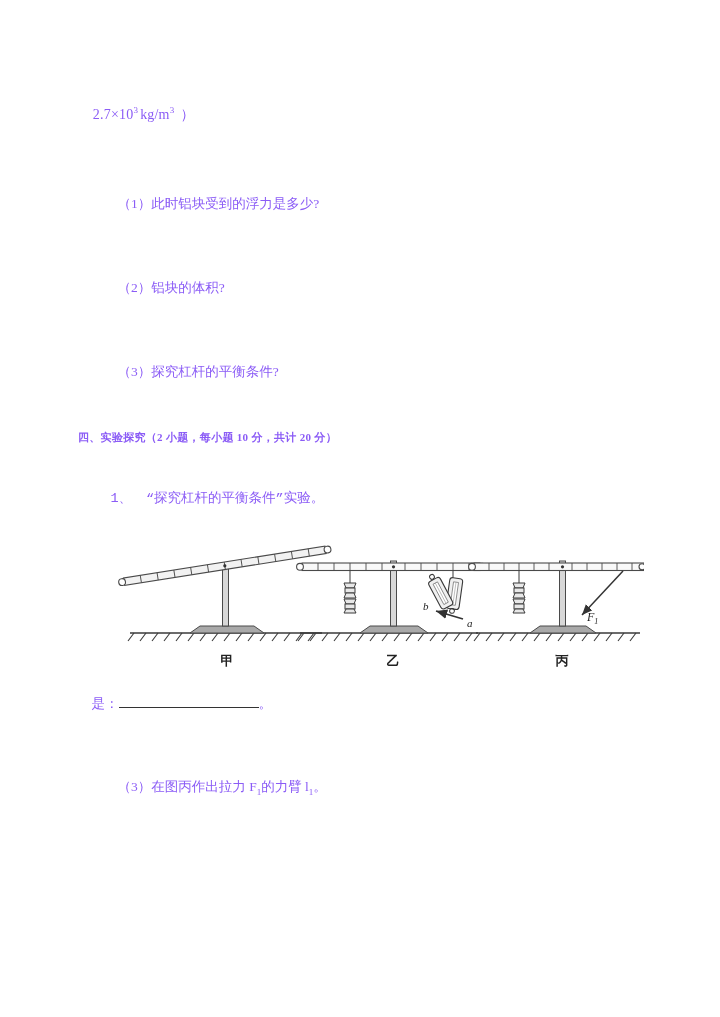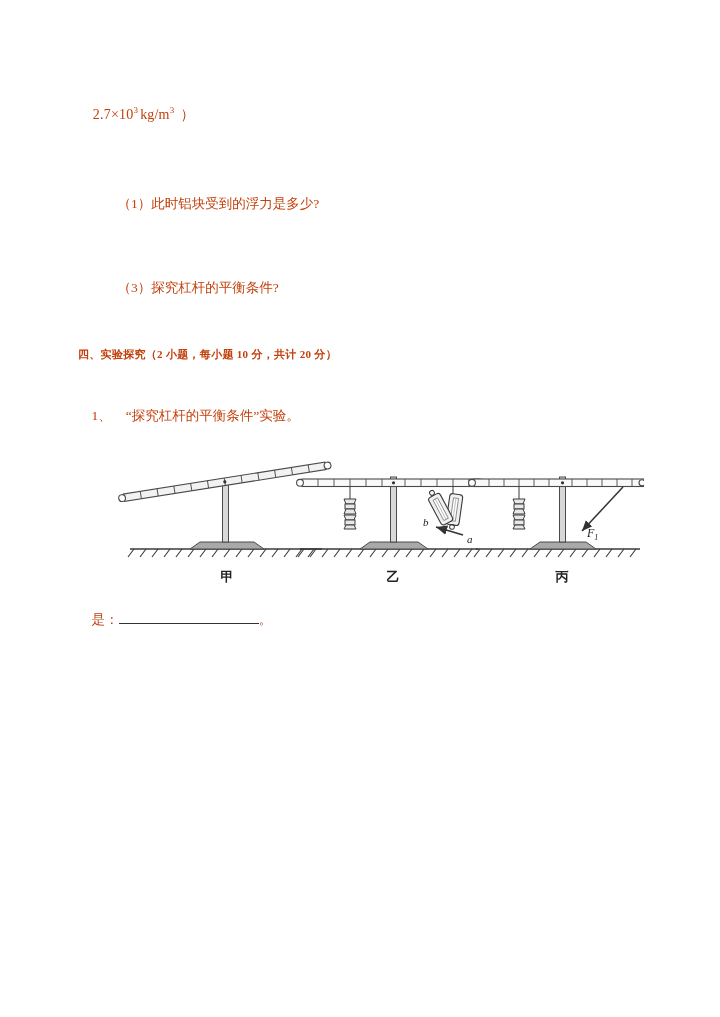--- a/index.html
+++ b/index.html
@@ -25,21 +25,21 @@
     position: absolute;
     left: 78px;
     top: 82px;
     width: 566px;
   }
 
   
   .line {
     font-size: 13.5px;
     line-height: 1.55;
-    color: #c2410c;
+    color: #8b5cf6;
     white-space: pre-wrap;
   }
   .formula-line {
     font-size: 14px;
     margin-bottom: 26px;
     letter-spacing: .2px;
   }
   .sub-q {
     margin-left: 26px;
     margin-bottom: 21px;
@@ -47,20 +47,21 @@
   }
   .section-head {
     font-weight: bold;
     font-size: 11px;
     margin-bottom: 22px;
     letter-spacing: .3px;
   }
   .q-head {
     font-size: 13.5px;
     margin-bottom: 10px;
+    font-family: Liberation Mono, monospace;
   }
   .blank {
     display: inline-block;
     border-bottom: 1px solid #333;
     vertical-align: baseline;
   }
   .blank-md { width: 74px; }
   .blank-lg { width: 140px; }
   sup { font-size: 9px; vertical-align: super; }
   sub { font-size: 9px; vertical-align: sub; }
@@ -77,20 +78,23 @@
 
 <div class="page">
  <div class="content">
 
   <div class="line formula-line">
     <span>2.7×10</span><sup>3</sup><span style="padding-left:2px">kg/m</span><sup>3</sup><span style="padding-left:6px">）</span>
   </div>
 
   <div class="line sub-q">
     <span>（1）</span><span>此时铝块受到的浮力是多少?</span>
+  </div>
+  <div class="line sub-q">
+    <span>（2）</span><span>铝块的体积?</span>
   </div>
   <div class="line sub-q" style="margin-bottom:26px">
     <span>（3）</span><span>探究杠杆的平衡条件?</span>
   </div>
 
   <div class="line section-head">四、实验探究（2 小题，每小题 10 分，共计 20 分）</div>
 
   <div class="line q-head">
     <span>1、</span><span style="padding-left:14px">“探究杠杆的平衡条件”实验。</span>
   </div>
@@ -286,15 +290,18 @@
         <text x="484" y="124" text-anchor="middle" font-family="'Liberation Serif',serif" font-size="13" font-weight="bold" fill="#222">丙</text>
       </g>
     </svg>
   </div>
 
 
   <div class="line" style="margin-bottom:20px">
     <span>是：</span><span class="blank blank-lg"></span><span>。</span>
   </div>
 
+  <div class="line sub-q" style="margin-bottom:24px">
+    <span>（3）</span><span>在图丙作出拉力 F</span><sub>1</sub><span>的力臂 l</span><sub>1</sub><span>。</span>
+  </div>
 
  </div>
 </div>
 
 </body></html>

